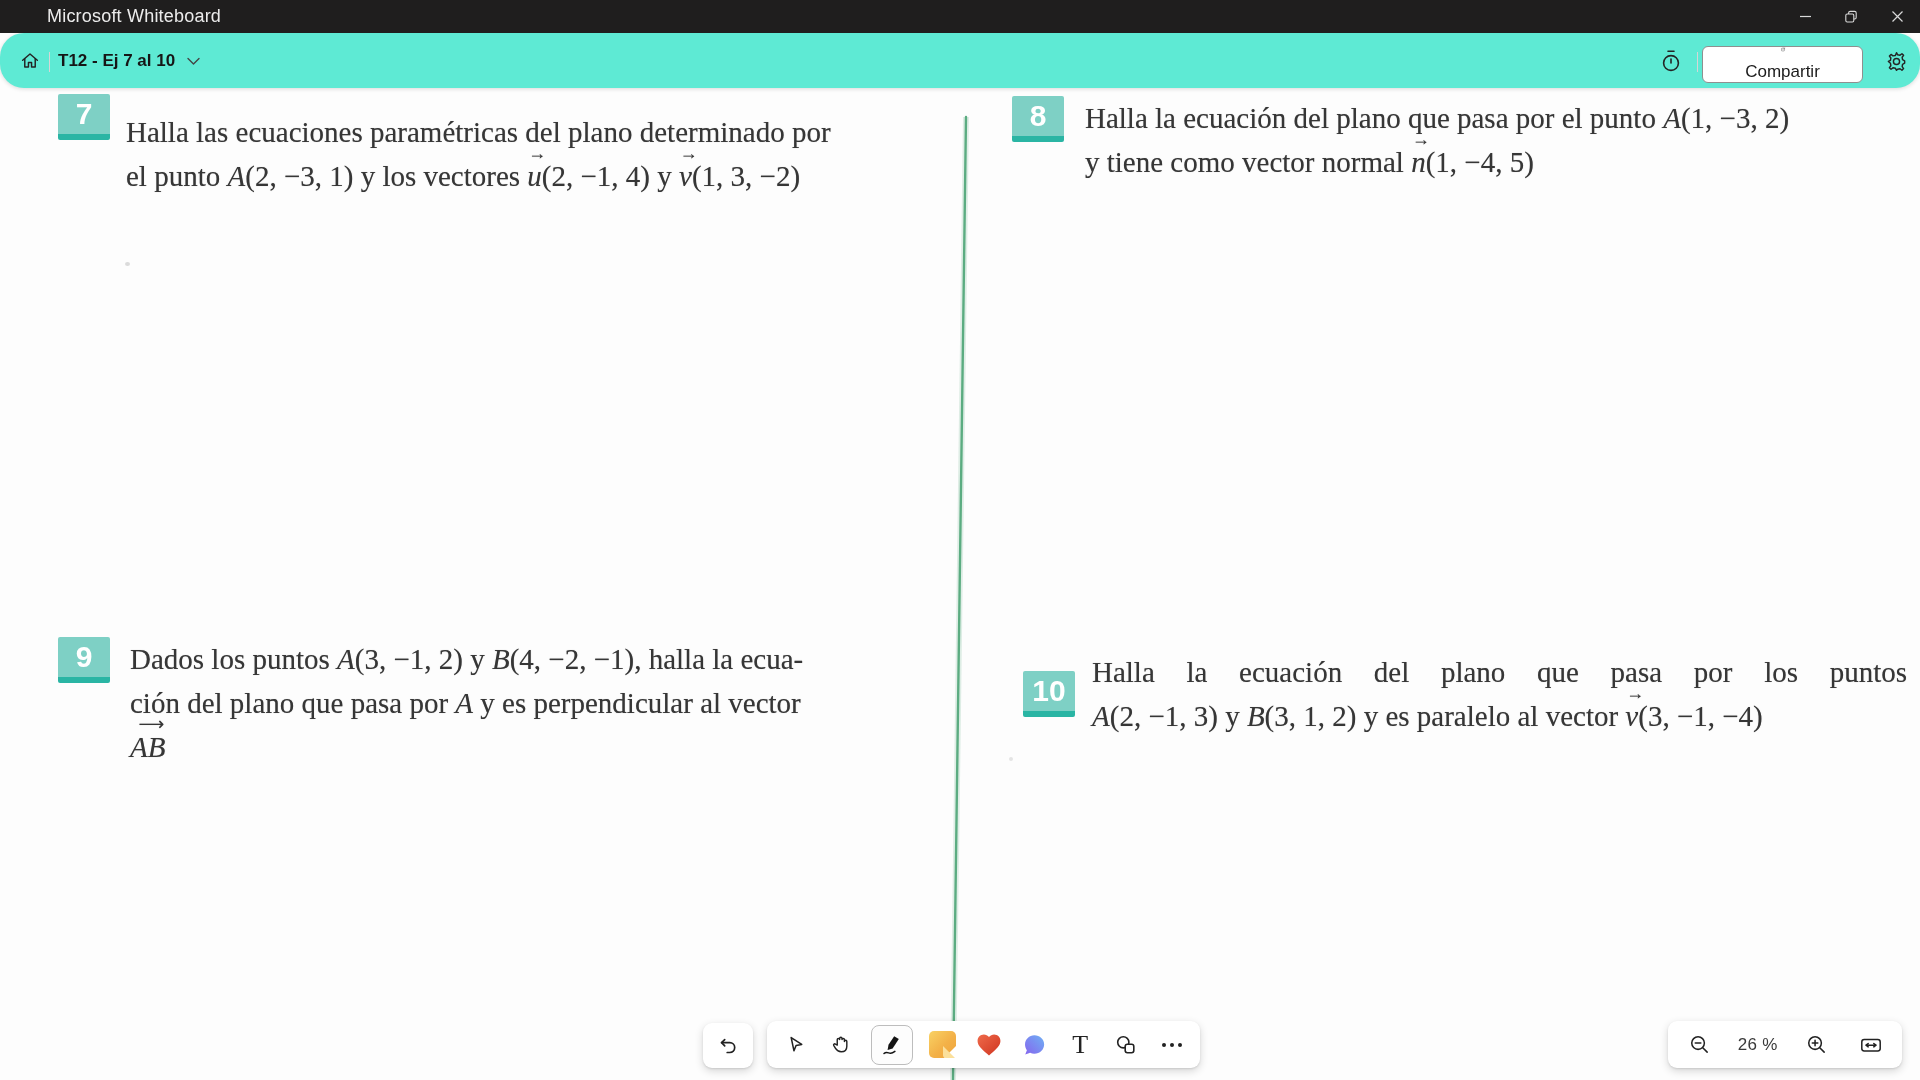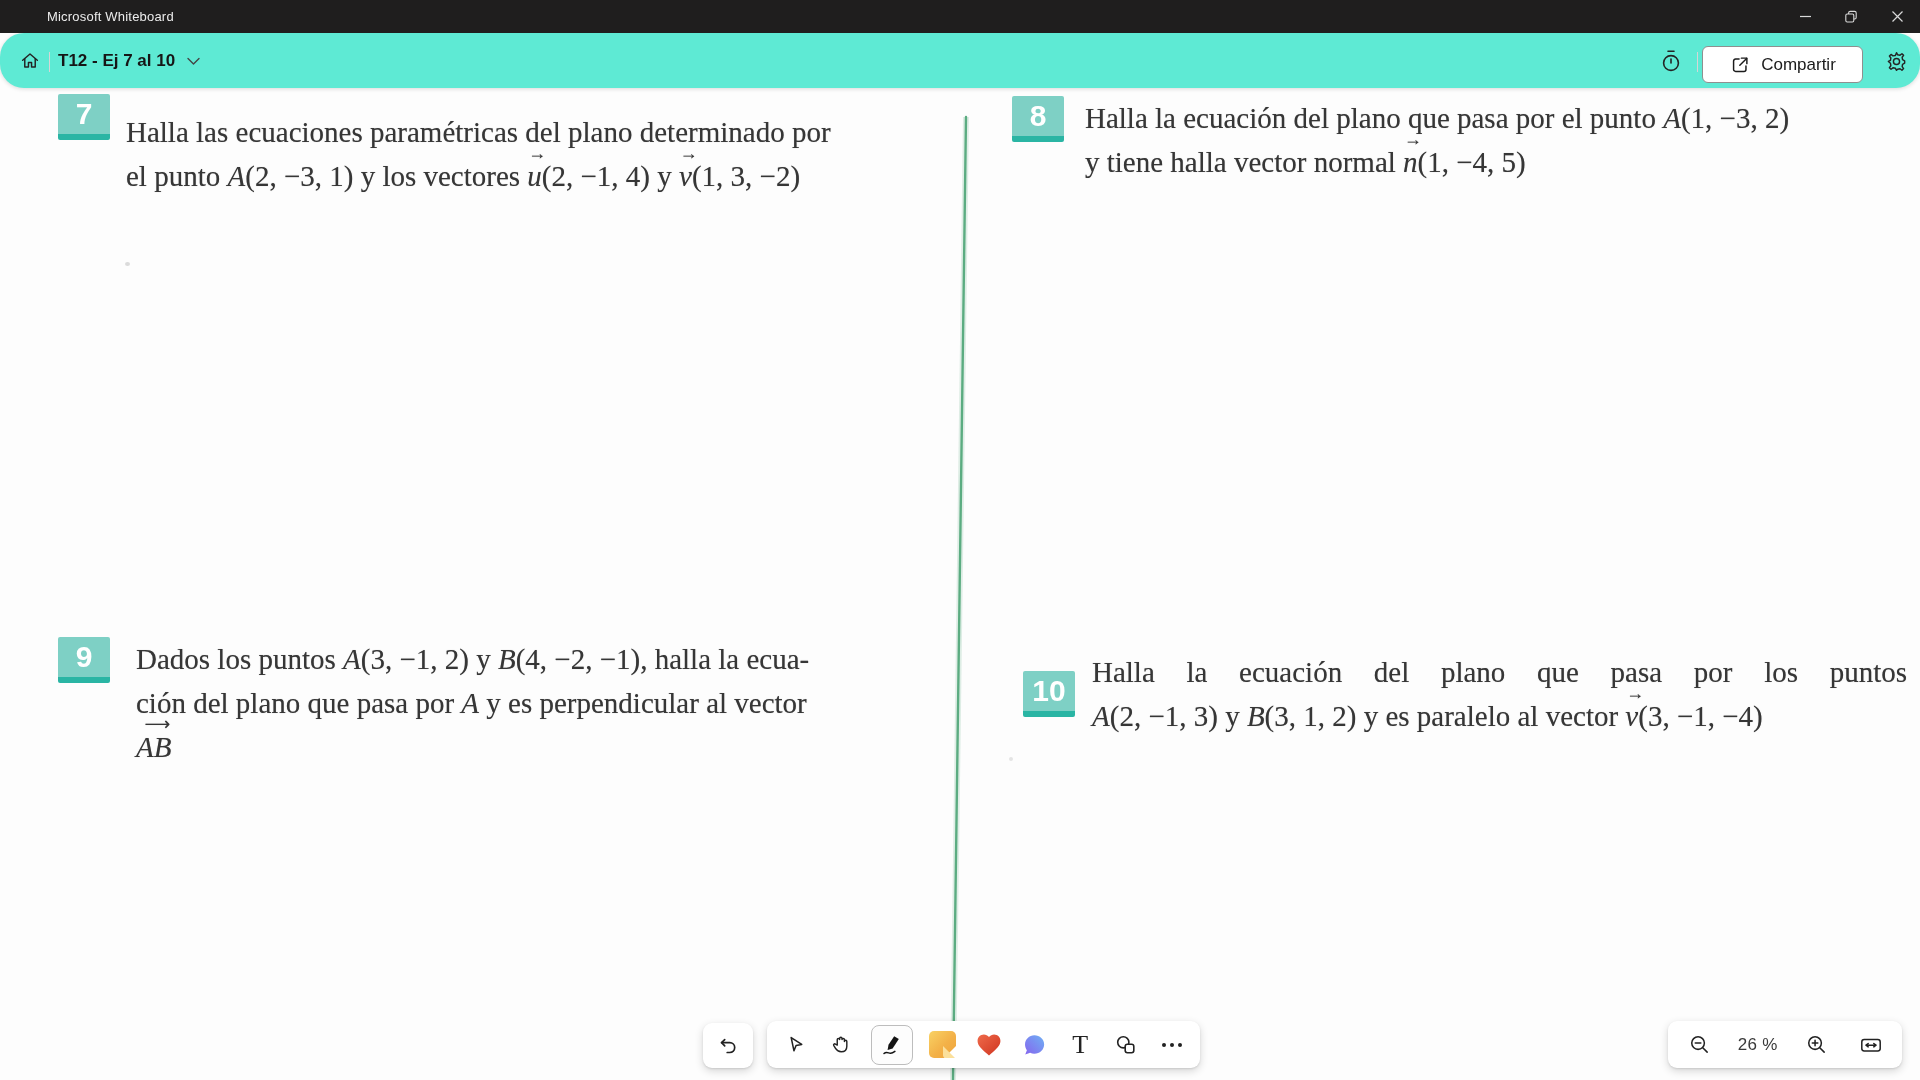--- a/index.html
+++ b/index.html
@@ -2,37 +2,37 @@
 <html><head>
 <meta charset="utf-8">
 <style>
   html,body{margin:0;padding:0;background:#000;}
   #app{position:relative;width:1920px;height:1080px;background:#fdfdfd;overflow:hidden;
        font-family:"Liberation Sans",sans-serif;}
 
   
   .titlebar{position:absolute;left:0;top:0;width:1920px;height:33px;background:#1f1e1e;
             display:flex;align-items:center;z-index:20;}
-  .titlebar .wtitle{color:#ececec;font-size:13px;padding-left:47px;letter-spacing:.2px;}
+  .titlebar .wtitle{color:#ececec;font-size:18px;padding-left:47px;letter-spacing:.2px;}
   .wincontrols{position:absolute;right:0;top:0;height:33px;display:flex;}
   .winbtn{width:46px;height:33px;display:flex;align-items:center;justify-content:center;cursor:default;}
   .winbtn svg{display:block;}
 
   
   .appbar{position:absolute;left:0;top:33px;width:1920px;height:55px;background:#5eead4;
           box-shadow:0 1px 4px rgba(0,0,0,.14);z-index:15;border-radius:24px;}
   .homebtn{position:absolute;left:14px;top:12px;width:32px;height:32px;display:flex;align-items:center;justify-content:center;}
   .vsep{position:absolute;top:19px;width:1px;height:20px;background:#d6d6d6;}
   .vsep.s1{left:49px;}
   .vsep.s2{left:1697px;}
   .boardtitle{position:absolute;left:58px;top:12px;height:32px;display:flex;align-items:center;gap:12px;cursor:default;}
   .boardtitle .bt-text{font-size:17px;font-weight:bold;color:#161616;}
   .timerbtn{position:absolute;left:1656px;top:14px;width:30px;height:28px;display:flex;align-items:center;justify-content:center;}
   .sharebtn{position:absolute;left:1702px;top:13px;width:161px;height:37px;border:1px solid #8f8f8f;
-            border-radius:6px;background:#fff;display:flex;align-items:center;justify-content:center;gap:10px;box-sizing:border-box;}
+            border-radius:6px;background:#fff;display:flex;align-items:center;justify-content:center;gap:10px;box-sizing:border-box;flex-direction:column;}
   .sharebtn .sh-label{font-size:17px;color:#1b1b1b;}
   .gearbtn{position:absolute;left:1880px;top:14px;width:32px;height:28px;display:flex;align-items:center;justify-content:center;}
 
   
   #inklayer{position:absolute;left:0;top:0;width:1920px;height:1080px;z-index:1;pointer-events:none;}
   .speck{position:absolute;border-radius:50%;background:#9a9a9a;z-index:1;}
 
   
   .exercise{position:absolute;display:flex;align-items:flex-start;z-index:2;}
   .ex-badge{flex:0 0 52px;height:40px;background:#7ed0c5;border-bottom:6px solid #2ab5a4;border-radius:2px;
@@ -41,21 +41,21 @@
   .ex-text{font-family:"Liberation Serif",serif;font-size:29px;line-height:44px;color:#363636;
            text-shadow:0 0 .7px rgba(70,70,70,.55);}
   .ex-text .line{white-space:nowrap;}
   .ex-text .line.j{white-space:normal;text-align:justify;text-align-last:justify;}
   .ex-text i{font-style:italic;}
   .vec{position:relative;display:inline-block;font-style:italic;}
   .vec .arrow{position:absolute;left:8%;right:-12%;top:-0.56em;font-size:0.62em;font-style:normal;
               text-align:center;line-height:1;}
   #ex-7{left:58px;top:94px;}   #ex-7 .ex-text{width:802px;margin-left:16px;margin-top:16px;}
   #ex-8{left:1012px;top:96px;} #ex-8 .ex-text{width:810px;margin-left:21px;}
-  #ex-9{left:58px;top:637px;}  #ex-9 .ex-text{width:805px;margin-left:26px;}
+  #ex-9{left:58px;top:637px;}  #ex-9 .ex-text{width:805px;margin-left:20px;}
   #ex-10{left:1023px;top:650px;align-items:center;} #ex-10 .ex-text{width:815px;margin-left:17px;}
 
   
   .panel{position:absolute;background:#fff;border-radius:9px;box-shadow:0 1px 2px rgba(0,0,0,.10),0 3px 8px rgba(0,0,0,.16);
          display:flex;align-items:center;z-index:5;box-sizing:border-box;}
   .undo-panel{left:703px;top:1023px;width:50px;height:45px;justify-content:center;}
   .tool-panel{left:767px;top:1021px;width:433px;height:47px;justify-content:space-between;padding:0 12px;}
   .zoom-panel{left:1668px;top:1021px;width:234px;height:47px;justify-content:space-between;padding:0 15px;gap:8px;}
   .toolbtn{width:32px;height:40px;display:flex;align-items:center;justify-content:center;position:relative;}
   .toolbtn.pen-active{width:42px;height:40px;border:1px solid #bdbdbd;border-radius:8px;background:#fdfdfd;box-sizing:border-box;}
@@ -149,21 +149,21 @@
         <div class="ex-badge">7</div>
         <div class="ex-text">
           <div class="line"><span>Halla las ecuaciones paramétricas del plano determinado por</span></div>
           <div class="line"><span>el punto </span><i>A</i><span>(2, −3, 1) y los vectores </span><span class="vec"><span class="arrow">→</span><span>u</span></span><span>(2, −1, 4) y </span><span class="vec"><span class="arrow">→</span><span>v</span></span><span>(1, 3, −2)</span></div>
         </div>
       </div>
       <div class="exercise" id="ex-8">
         <div class="ex-badge">8</div>
         <div class="ex-text">
           <div class="line"><span>Halla la ecuación del plano que pasa por el punto </span><i>A</i><span>(1, −3, 2)</span></div>
-          <div class="line"><span>y tiene halla vector normal </span><span class="vec"><span class="arrow">→</span><span>n</span></span><span>(1, −4, 5)</span></div>
+          <div class="line"><span>y tiene como vector normal </span><span class="vec"><span class="arrow">→</span><span>n</span></span><span>(1, −4, 5)</span></div>
         </div>
       </div>
       <div class="exercise" id="ex-9">
         <div class="ex-badge">9</div>
         <div class="ex-text">
           <div class="line"><span>Dados los puntos </span><i>A</i><span>(3, −1, 2) y </span><i>B</i><span>(4, −2, −1), halla la ecua-</span></div>
           <div class="line"><span>ción del plano que pasa por </span><i>A</i><span> y es perpendicular al vector</span></div>
           <div class="line"><span class="vec"><span class="arrow">⟶</span><span>AB</span></span></div>
         </div>
       </div>

